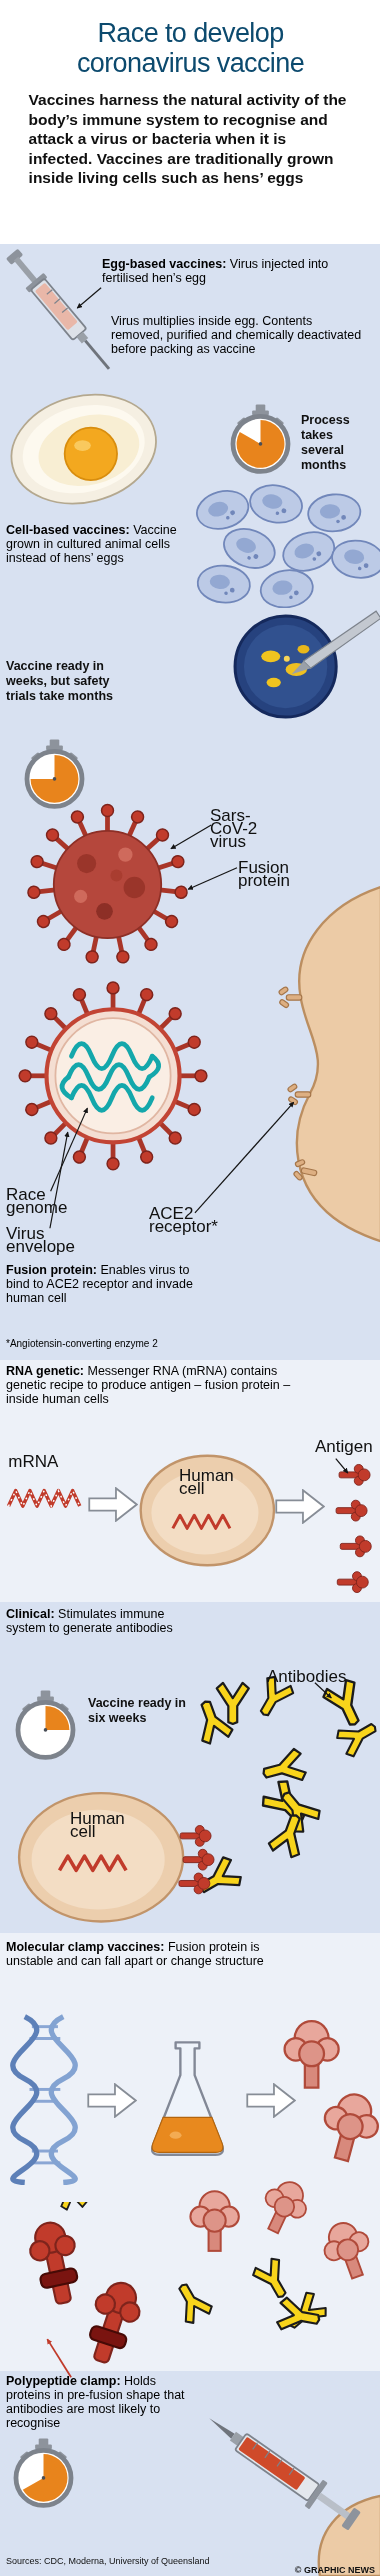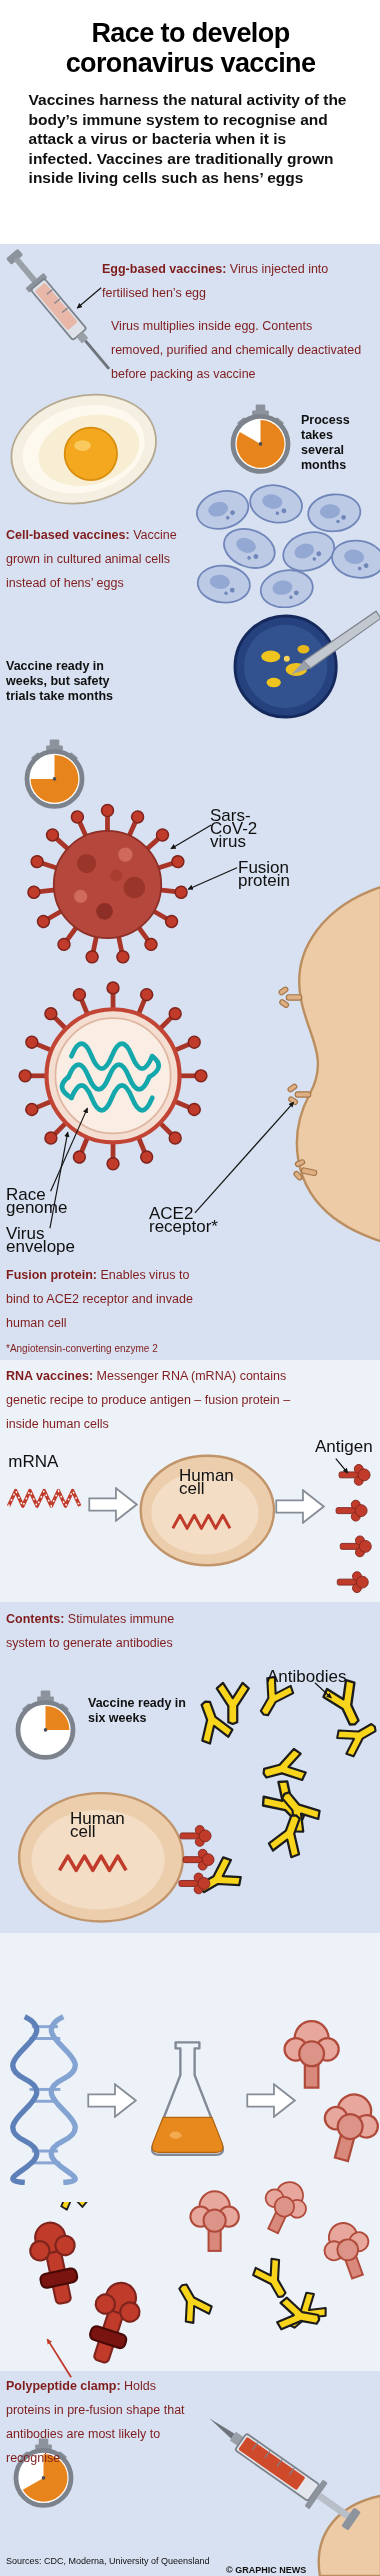--- a/index.html
+++ b/index.html
@@ -1,23 +1,23 @@
 <!DOCTYPE html>
 <html style="font-size:9.5px"><head>
 <meta charset="utf-8">
 <style>
   *{margin:0;padding:0;box-sizing:border-box}
   html,body{background:#fff}
   body{font-family:"Liberation Sans",sans-serif;color:#101010}
   .page{position:relative;width:381px;height:2576px;background:#ffffff;overflow:hidden;margin:0 auto}
   .band{position:absolute;left:0;width:381px}
-  .txt{position:absolute;font-size:12.5px;line-height:24px;color:#7f1d1d}
+  .txt{position:absolute;font-size:12.5px;line-height:14px;color:#000000}
   .b{font-weight:bold}
   .ctr{text-align:left}
-  .title{position:absolute;left:0;top:18px;width:381px;text-align:center;font-weight:bold;font-size:27px;line-height:30px;letter-spacing:-0.6px;color:#000000}
+  .title{position:absolute;left:0;top:18px;width:381px;text-align:center;font-weight:normal;font-size:27px;line-height:30px;letter-spacing:-0.6px;color:#0c4a6e}
   .intro{position:absolute;left:28.6px;top:90px;width:324px;text-align:left;font-weight:bold;font-size:15.5px;line-height:19.6px}
   .lbl{position:absolute;font-size:17px;line-height:13px}
   .timer{position:absolute;font-weight:bold;font-size:12.5px;line-height:15px}
   .foot{position:absolute;font-size:9px;line-height:10px}
   .ill{position:absolute}
 </style>
 </head>
 <body>
 
 <div class="page">
@@ -413,46 +413,50 @@
   <p class="lbl" style="left:149px;top:1207px;width:65px">ACE2 receptor*</p>
 
   <p class="txt" style="left:6px;top:1263px;width:199px">
     <span class="b">Fusion protein:</span>
     <span>Enables virus to bind to ACE2 receptor and invade human cell</span>
   </p>
 
   <p class="txt" style="left:6px;top:1337px;width:250px;font-size:10px">*Angiotensin-converting enzyme 2</p>
 
   <p class="txt" style="left:6px;top:1364px;width:292px">
-    <span class="b">RNA vaccines:</span>
+    <span class="b">RNA genetic:</span>
     <span>Messenger RNA (mRNA) contains genetic recipe to produce antigen – fusion protein – inside human cells</span>
   </p>
 
   <p class="lbl" style="left:8.3px;top:1455px;width:60px">mRNA</p>
 
   <p class="lbl ctr" style="left:179px;top:1469px;width:60px">Human cell</p>
 
   <p class="lbl" style="left:315px;top:1440px;width:60px">Antigen</p>
 
   <p class="txt" style="left:6px;top:1607px;width:182px">
-    <span class="b">Contents:</span>
+    <span class="b">Clinical:</span>
     <span>Stimulates immune system to generate antibodies</span>
   </p>
 
   <p class="lbl" style="left:267px;top:1670px;width:71px">Antibodies</p>
 
   <p class="timer" style="left:88px;top:1696px;width:100px">Vaccine ready in six weeks</p>
 
   <p class="lbl ctr" style="left:70px;top:1812px;width:62px">Human cell</p>
 
+  <p class="txt" style="left:6px;top:1940px;width:292px">
+    <span class="b">Molecular clamp vaccines:</span>
+    <span>Fusion protein is unstable and can fall apart or change structure</span>
+  </p>
 
   <p class="txt" style="left:6px;top:2374px;width:196px">
     <span class="b">Polypeptide clamp:</span>
     <span>Holds proteins in pre-fusion shape that antibodies are most likely to recognise</span>
   </p>
 
 
   <p class="foot" style="left:6px;top:2556px;width:274px">Sources: CDC, Moderna, University of Queensland</p>
 
-  <p class="foot b" style="left:226px;top:2565px;width:149px;text-align:left">© GRAPHIC NEWS</p>
+  <p class="foot b" style="left:226px;top:2565px;width:149px;text-align:right">© GRAPHIC NEWS</p>
 
 </div>
 
 
 </body></html>

